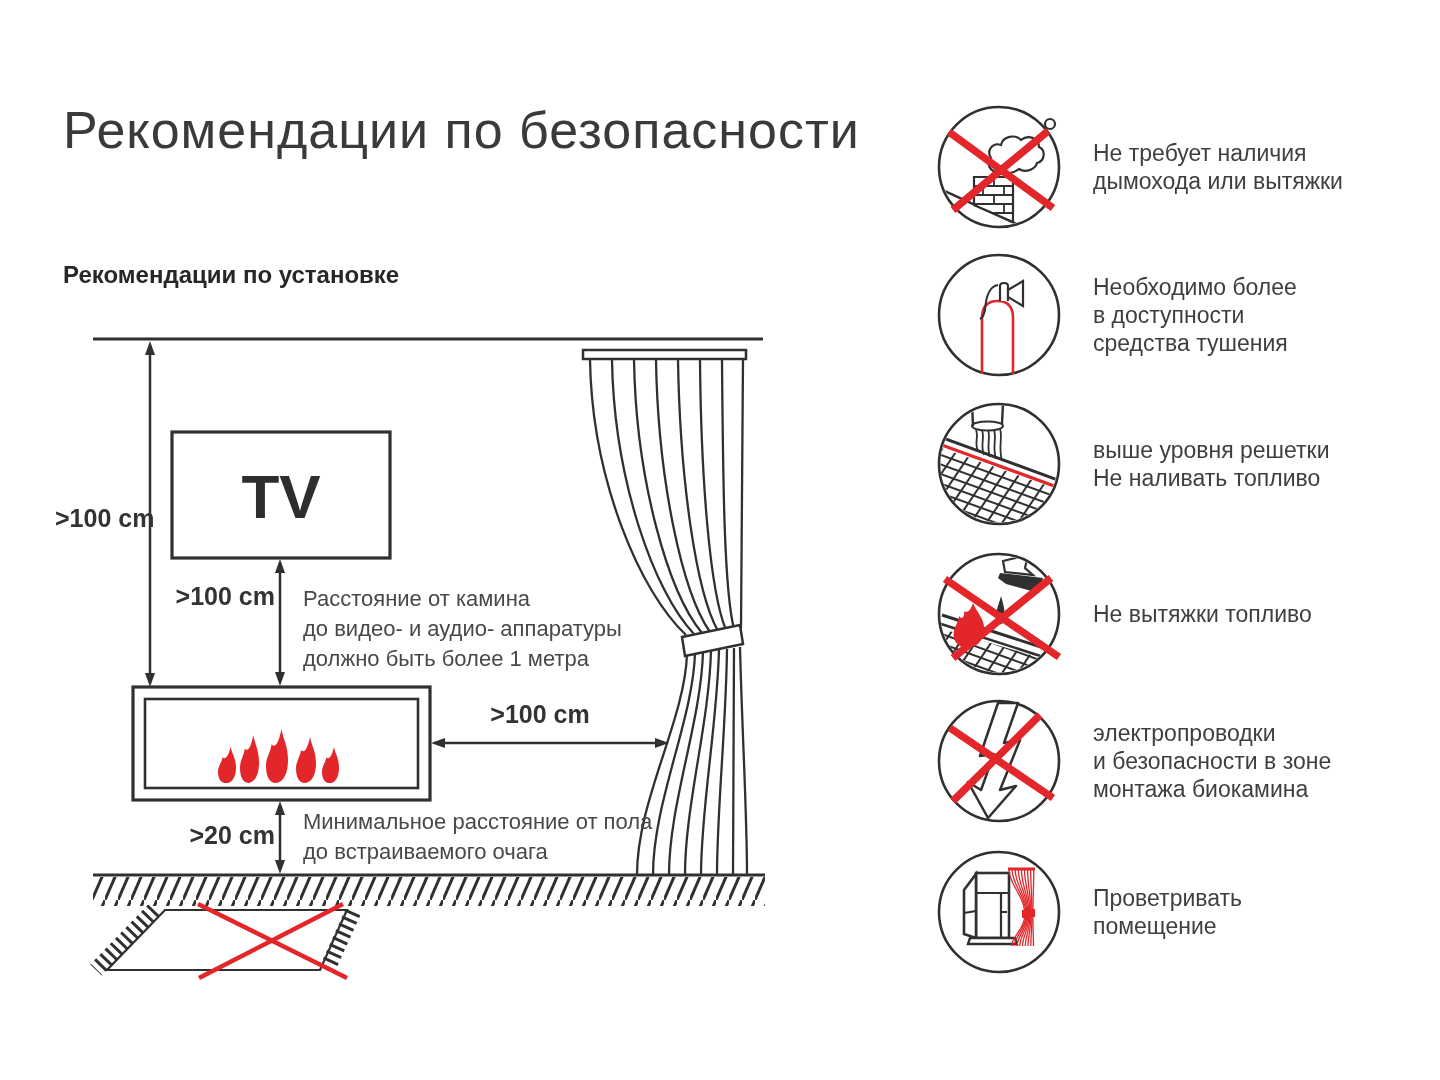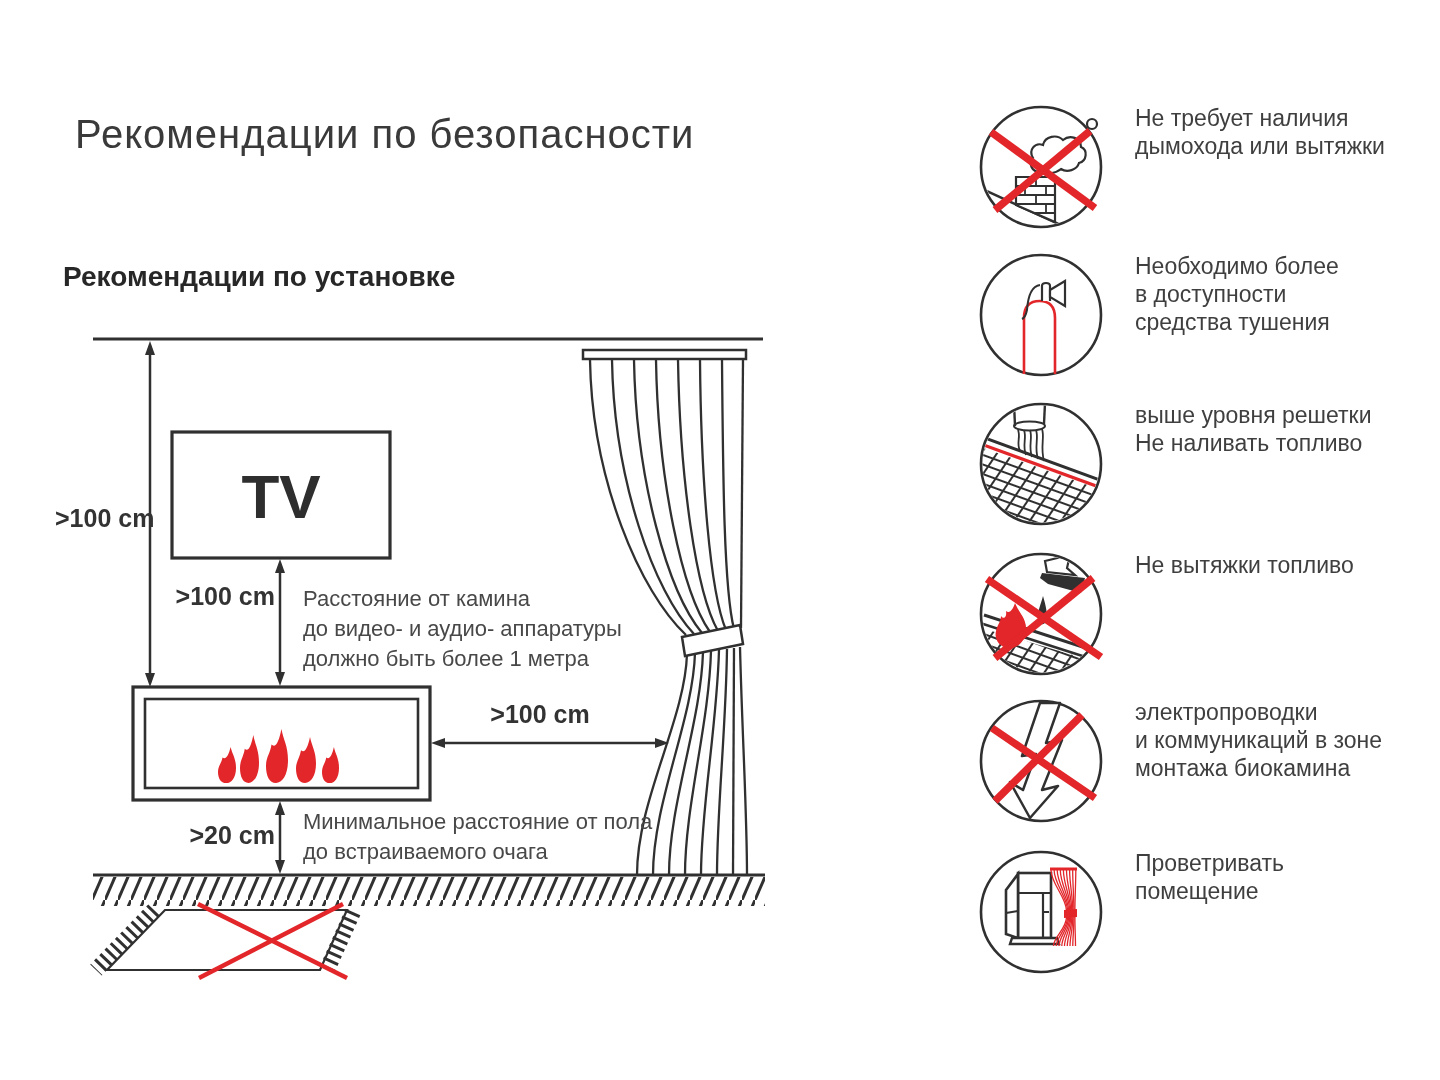--- a/index.html
+++ b/index.html
@@ -1,25 +1,25 @@
 <!DOCTYPE html>
 <html style="--ink: #303030; --red: #e2262a; --text: #3f3f3f;"><head>
 <meta charset="utf-8">
 <style>
   :root { --ink:#303030; --red:#e2262a; --text:#3f3f3f; }
   html,body { margin:0; padding:0; background:#ffffff; }
   .page { position:relative; width:1440px; height:1080px; background:#ffffff;
           font-family:"Liberation Sans", sans-serif; overflow:hidden; }
-  .page-title { position:absolute; left:63px; top:100px; margin:12px;
-                font-size:40px; font-weight:400; letter-spacing:1px; color:#3a3a3a; }
+  .page-title { position:absolute; left:63px; top:100px; margin:0;
+                font-size:52px; font-weight:400; letter-spacing:1px; color:#3a3a3a; }
   .section-title { position:absolute; left:63px; top:261px; margin:0;
-                   font-size:28px; font-weight:bold; color:#272727; }
+                   font-size:24px; font-weight:bold; color:#272727; }
   .diagram-svg { position:absolute; left:40px; top:330px; }
-  .safety-row { position:absolute; left:978px; width:450px; height:126px;
-                display:flex; align-items:flex-start; }
+  .safety-row { position:absolute; left:936px; width:450px; height:126px;
+                display:flex; align-items:center; }
   .safety-icon { width:126px; height:126px; flex:none; }
   .safety-text { margin-left:31px; font-size:23px; line-height:28px; color:var(--text); }
   .safety-text div { white-space:nowrap; }
   
   .sk { stroke:var(--ink); } .fk { fill:var(--ink); }
   .sr { stroke:var(--red); } .fr { fill:var(--red); }
   .fw { fill:#ffffff; } .fn { fill:none; }
   text.dim  { font-family:"Liberation Sans",sans-serif; font-size:25px; font-weight:bold; fill:#333333; }
   text.note { font-family:"Liberation Sans",sans-serif; font-size:22px; fill:#484848; }
   text.tvl  { font-family:"Liberation Sans",sans-serif; font-size:62px; font-weight:bold; fill:#2e2e2e; }
@@ -249,21 +249,21 @@
     <svg class="safety-icon" viewBox="0 0 126 126">
       <circle class="fw sk" cx="63" cy="63" r="60" stroke-width="2.6"></circle>
       <path class="fw sk" stroke-width="2.5" stroke-linejoin="round" d="M62 5 L44 58 L58 56 L45 92 L32 84 L52 120 L80 88 L64 92 L84 42 L68 45 L82 5 Z"></path>
       <g>
         <line class="sr" x1="14" y1="30" x2="117" y2="100" stroke-width="7.5"></line>
         <line class="sr" x1="104" y1="17" x2="17" y2="103" stroke-width="7.5"></line>
       </g>
     </svg>
     <div class="safety-text">
       <div>электропроводки</div>
-      <div>и коммуникаций в зоне</div>
+      <div>и безопасности в зоне</div>
       <div>монтажа биокамина</div>
     </div>
   </div>
 
   <div class="safety-row" style="top:849px">
     <svg class="safety-icon" viewBox="0 0 126 126">
       <circle class="fw sk" cx="63" cy="63" r="60" stroke-width="2.6"></circle>
       <g>
         <rect class="fw sk" x="40" y="24" width="33" height="65" stroke-width="2.6"></rect>
         <line class="sk" x1="40" y1="44" x2="73" y2="44" stroke-width="2.2"></line>

